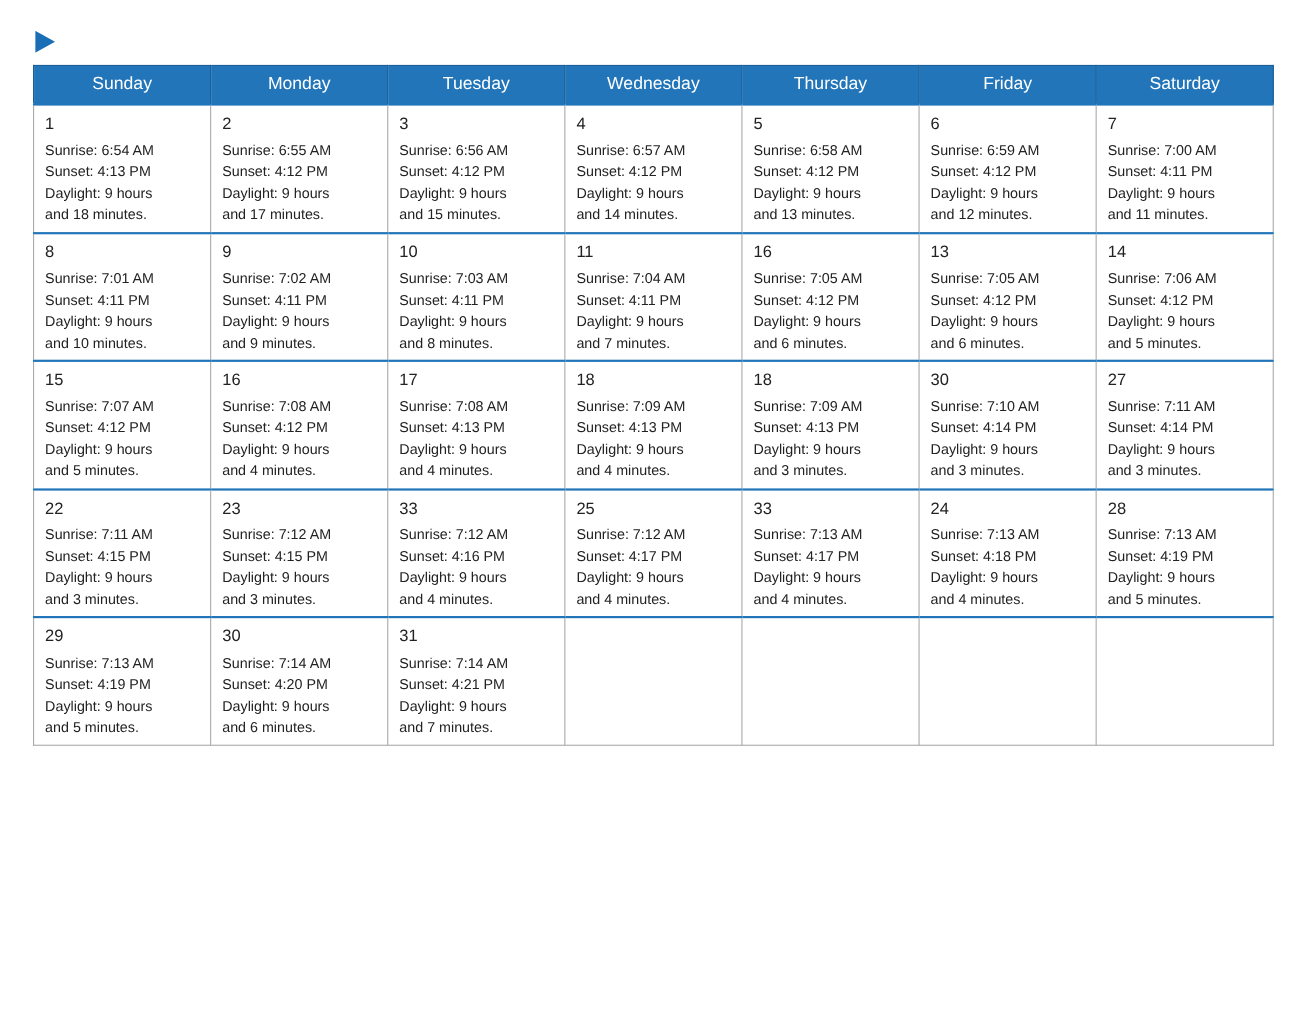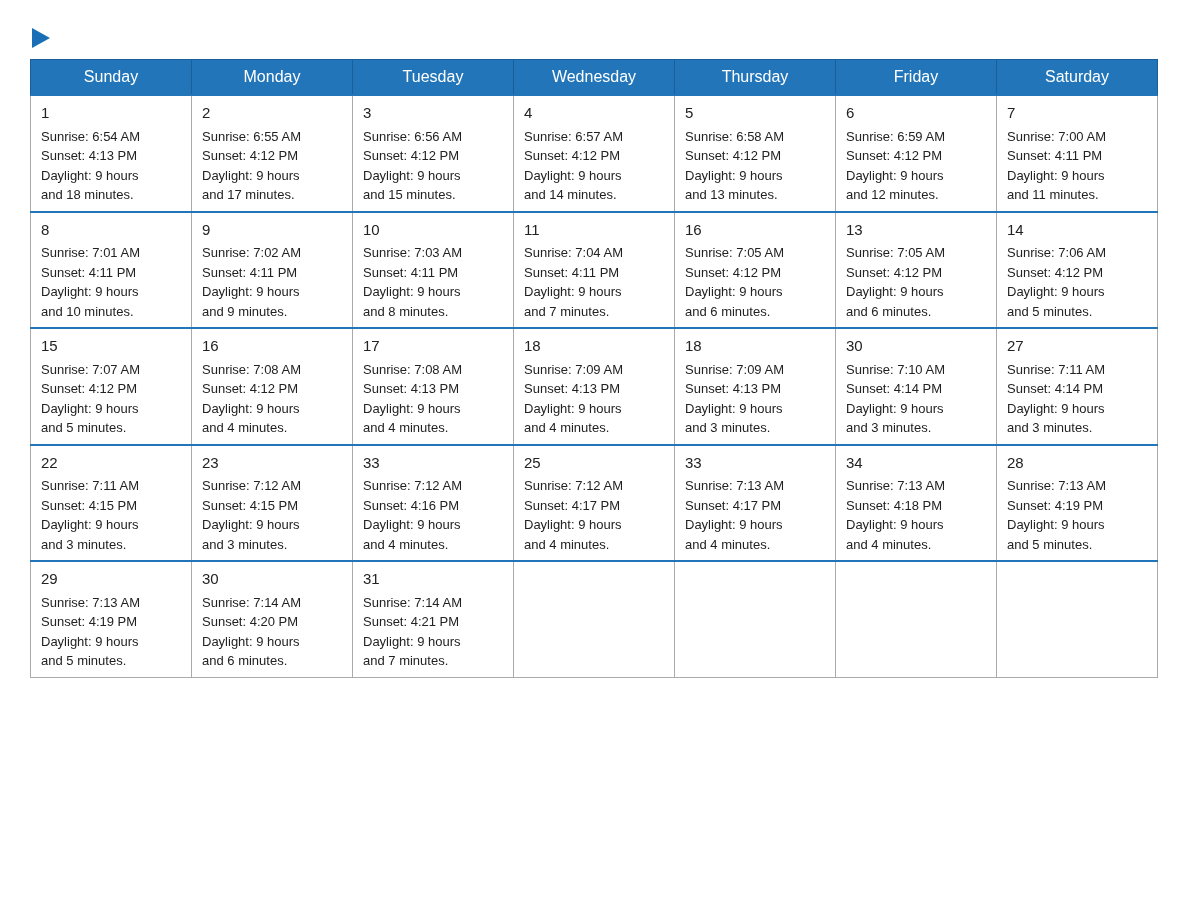--- a/index.html
+++ b/index.html
@@ -220,21 +220,21 @@
       </td>
         <td>
         <span class="day-number">25</span>
         <span class="day-info">Sunrise: 7:12 AM<br>Sunset: 4:17 PM<br>Daylight: 9 hours<br>and 4 minutes.</span>
       </td>
         <td>
         <span class="day-number">33</span>
         <span class="day-info">Sunrise: 7:13 AM<br>Sunset: 4:17 PM<br>Daylight: 9 hours<br>and 4 minutes.</span>
       </td>
         <td>
-        <span class="day-number">34</span>
+        <span class="day-number">24</span>
         <span class="day-info">Sunrise: 7:13 AM<br>Sunset: 4:18 PM<br>Daylight: 9 hours<br>and 4 minutes.</span>
       </td>
         <td>
         <span class="day-number">28</span>
         <span class="day-info">Sunrise: 7:13 AM<br>Sunset: 4:19 PM<br>Daylight: 9 hours<br>and 5 minutes.</span>
       </td>
       </tr>
       <tr>
         <td>
         <span class="day-number">29</span>

